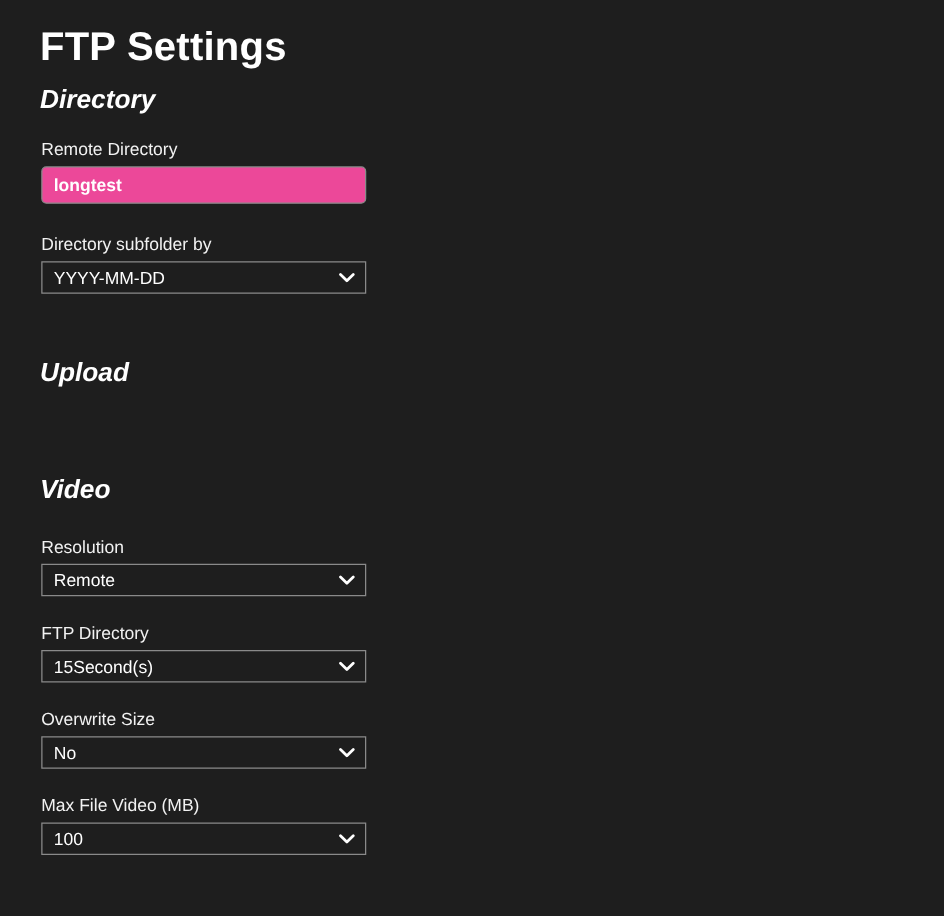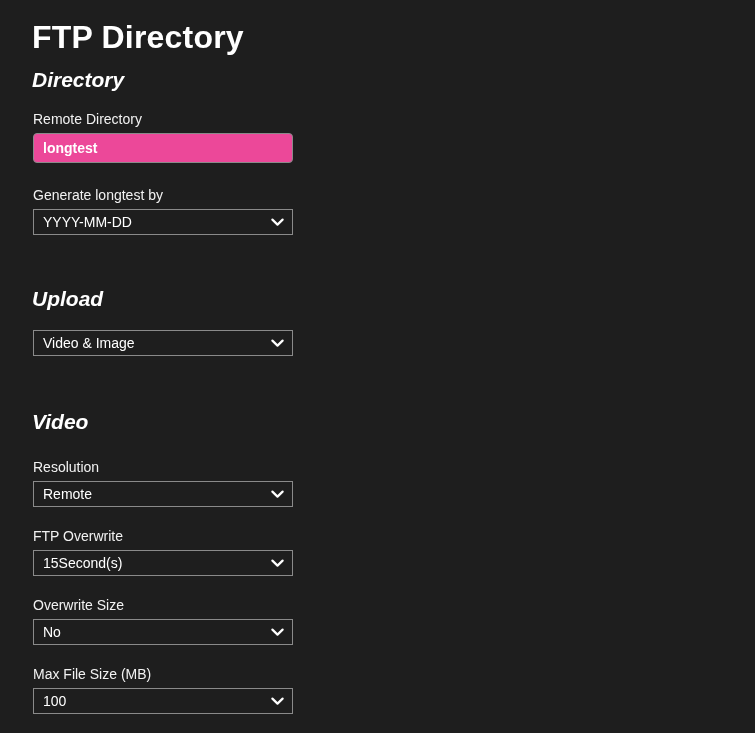--- a/index.html
+++ b/index.html
@@ -111,69 +111,59 @@
   .gap-head-to-select   { height: 17px; }
   .gap-upload-to-video  { height: 50px; }
   .gap-videohead-to-lbl { height: 22px; }
   .gap-select-to-label  { height: 16px; }
 </style>
 </head>
 <body>
 
 <div class="page">
 
-  <h1 class="page-title">FTP Directory</h1>
+  <h1 class="page-title">FTP Settings</h1>
 
   <div class="gap-title-to-dirhead"></div>
 
   <div class="section">
 
     <h2 class="section-title">Directory</h2>
 
     <div class="gap-dirhead-to-label"></div>
 
     <div class="field">
       <span class="field-label">Remote Directory</span>
       <input class="text-input" type="text" value="longtest" style="">
     </div>
 
     <div class="gap-input-to-label"></div>
 
     <div class="field">
-      <span class="field-label">Generate longtest by</span>
+      <span class="field-label">Directory subfolder by</span>
       <div class="select-wrap">
         <div class="select-box">YYYY-MM-DD</div>
         <span class="select-arrow">
           <svg width="13" height="9" viewBox="0 0 13 9" aria-hidden="true">
             <path d="M1.4 1.6 L6.5 6.6 L11.6 1.6" fill="none" stroke="#ffffff" stroke-width="2.2" stroke-linecap="round" stroke-linejoin="round"></path>
           </svg>
         </span>
       </div>
     </div>
 
   </div>
 
   <div class="gap-select-to-head"></div>
 
   <div class="section">
 
     <h2 class="section-title">Upload</h2>
 
     <div class="gap-head-to-select"></div>
 
-    <div class="field">
-      <div class="select-wrap">
-        <div class="select-box">Video &amp; Image</div>
-        <span class="select-arrow">
-          <svg width="13" height="9" viewBox="0 0 13 9" aria-hidden="true">
-            <path d="M1.4 1.6 L6.5 6.6 L11.6 1.6" fill="none" stroke="#ffffff" stroke-width="2.2" stroke-linecap="round" stroke-linejoin="round"></path>
-          </svg>
-        </span>
-      </div>
-    </div>
 
   </div>
 
   <div class="gap-upload-to-video"></div>
 
   <div class="section">
 
     <h2 class="section-title">Video</h2>
 
     <div class="gap-videohead-to-lbl"></div>
@@ -186,21 +176,21 @@
           <svg width="13" height="9" viewBox="0 0 13 9" aria-hidden="true">
             <path d="M1.4 1.6 L6.5 6.6 L11.6 1.6" fill="none" stroke="#ffffff" stroke-width="2.2" stroke-linecap="round" stroke-linejoin="round"></path>
           </svg>
         </span>
       </div>
     </div>
 
     <div class="gap-select-to-label"></div>
 
     <div class="field">
-      <span class="field-label">FTP Overwrite</span>
+      <span class="field-label">FTP Directory</span>
       <div class="select-wrap">
         <div class="select-box">15Second(s)</div>
         <span class="select-arrow">
           <svg width="13" height="9" viewBox="0 0 13 9" aria-hidden="true">
             <path d="M1.4 1.6 L6.5 6.6 L11.6 1.6" fill="none" stroke="#ffffff" stroke-width="2.2" stroke-linecap="round" stroke-linejoin="round"></path>
           </svg>
         </span>
       </div>
     </div>
 
@@ -214,21 +204,21 @@
           <svg width="13" height="9" viewBox="0 0 13 9" aria-hidden="true">
             <path d="M1.4 1.6 L6.5 6.6 L11.6 1.6" fill="none" stroke="#ffffff" stroke-width="2.2" stroke-linecap="round" stroke-linejoin="round"></path>
           </svg>
         </span>
       </div>
     </div>
 
     <div class="gap-select-to-label"></div>
 
     <div class="field">
-      <span class="field-label">Max File Size (MB)</span>
+      <span class="field-label">Max File Video (MB)</span>
       <div class="select-wrap">
         <div class="select-box">100</div>
         <span class="select-arrow">
           <svg width="13" height="9" viewBox="0 0 13 9" aria-hidden="true">
             <path d="M1.4 1.6 L6.5 6.6 L11.6 1.6" fill="none" stroke="#ffffff" stroke-width="2.2" stroke-linecap="round" stroke-linejoin="round"></path>
           </svg>
         </span>
       </div>
     </div>
 

